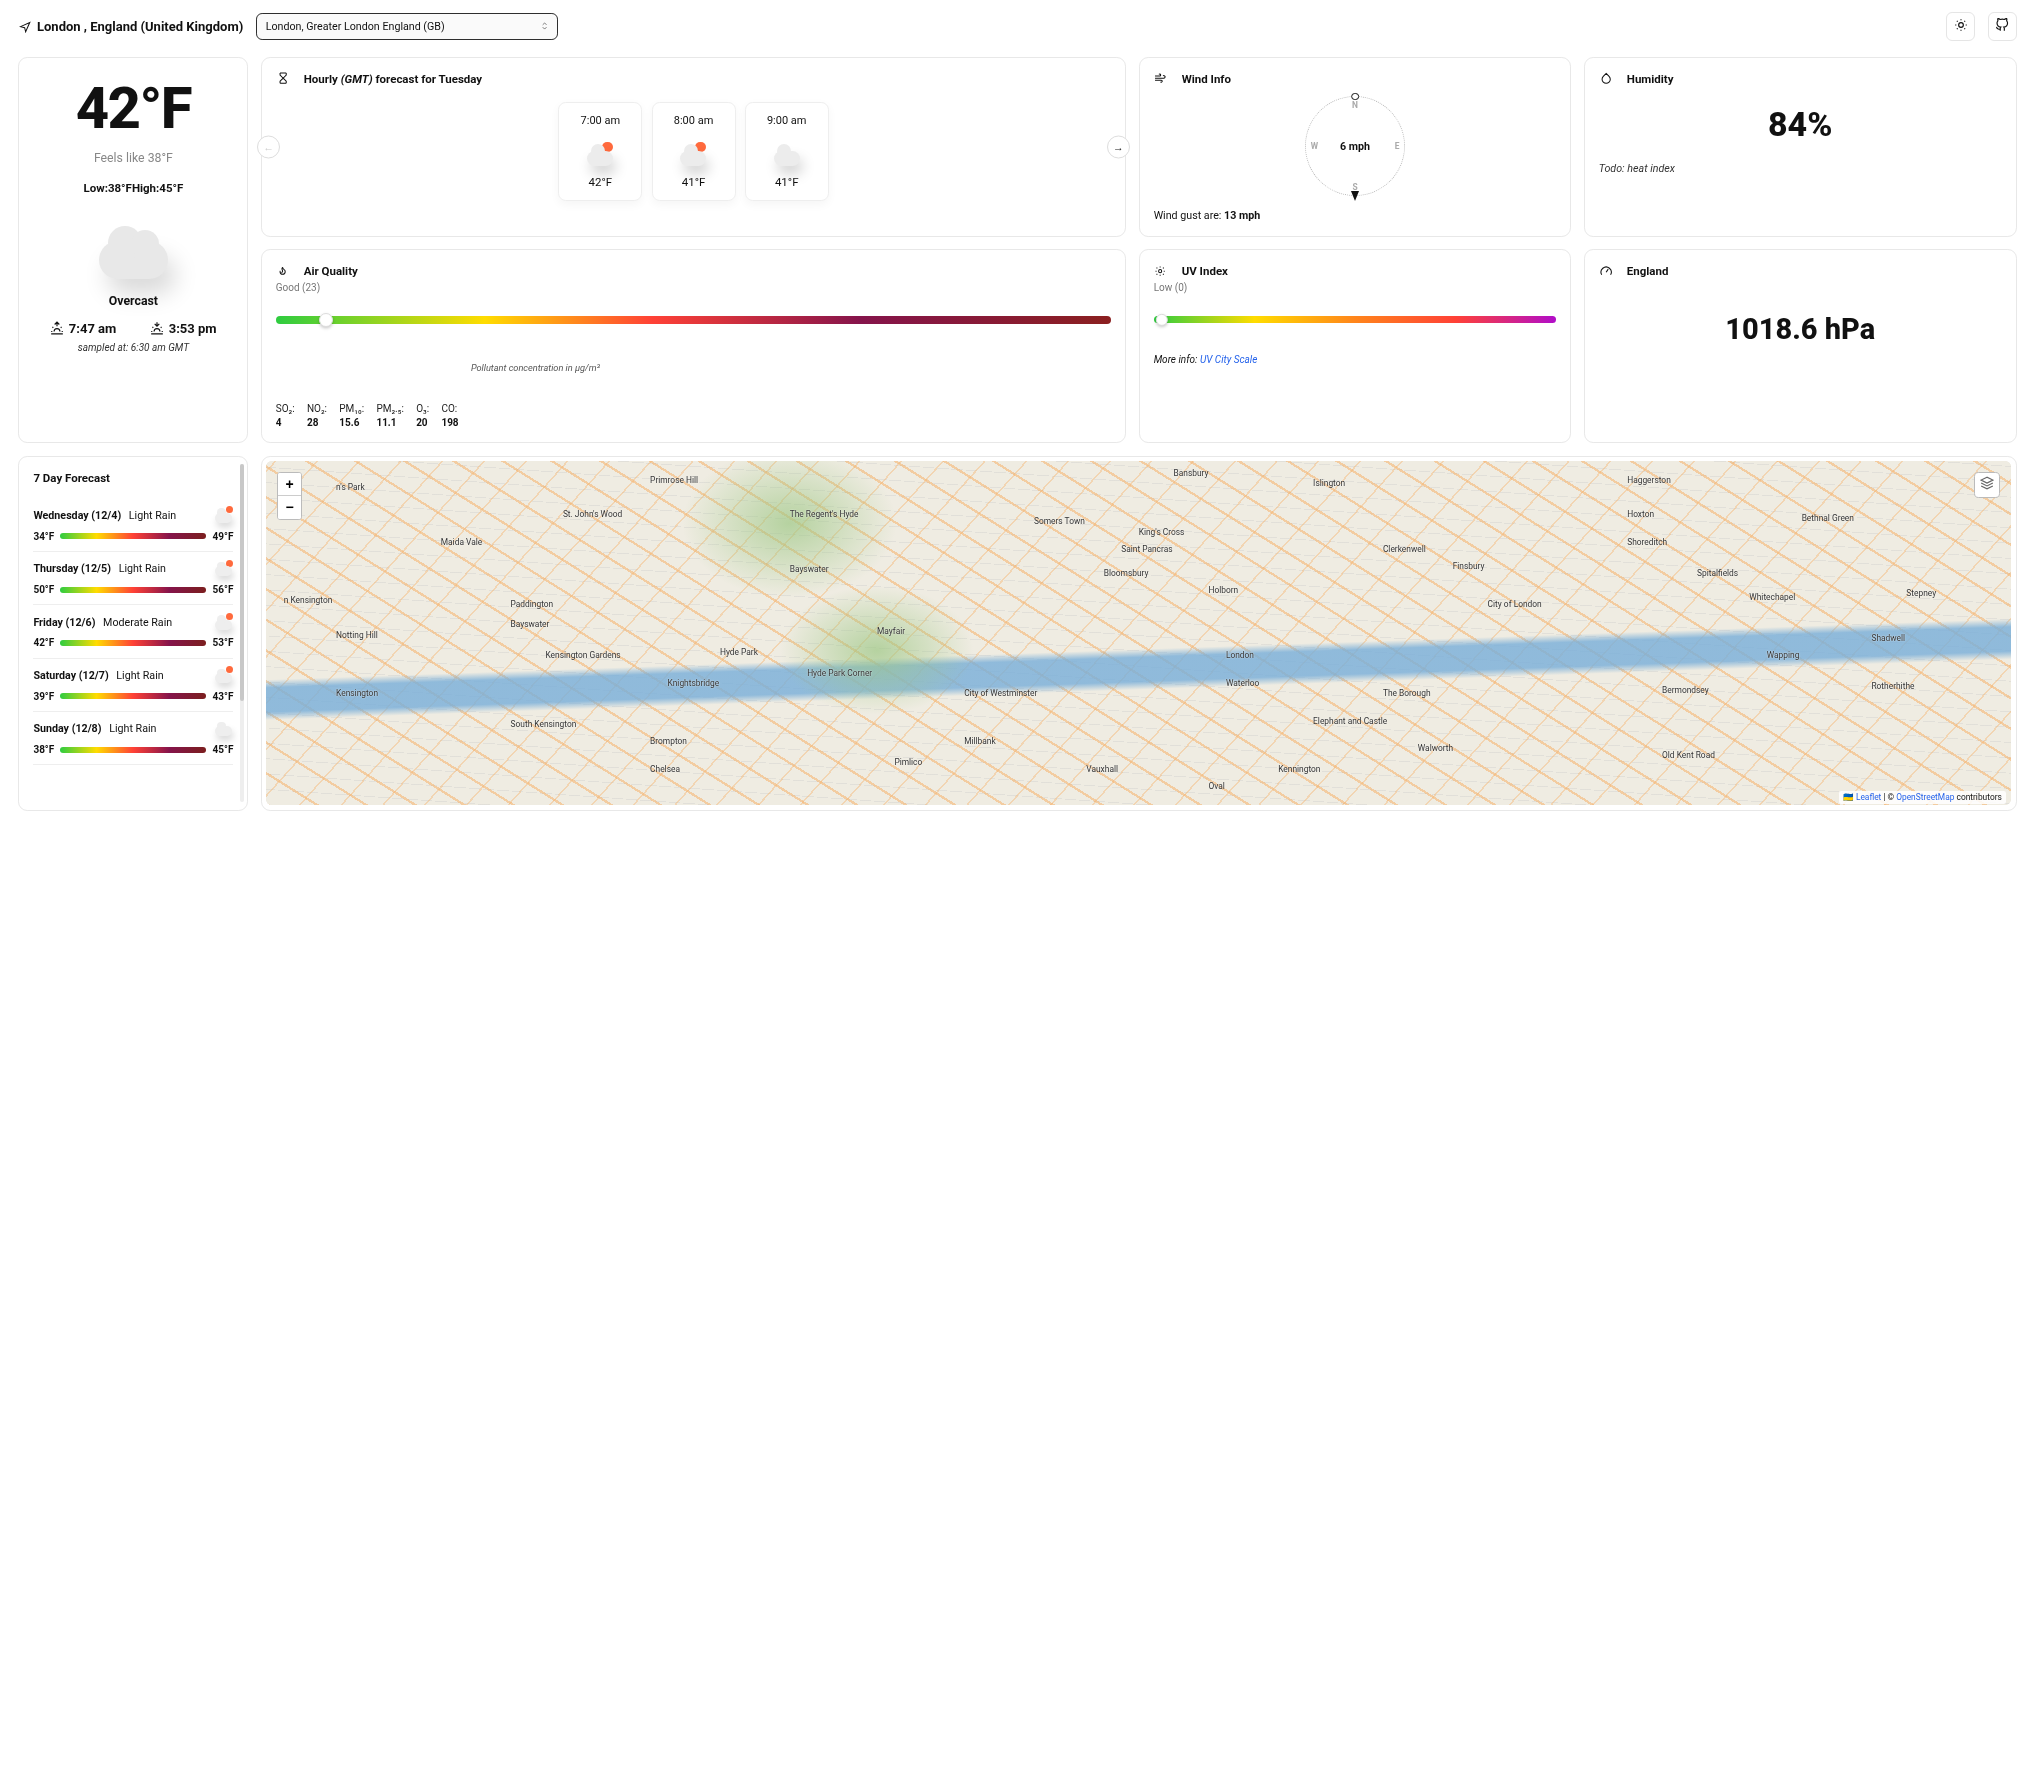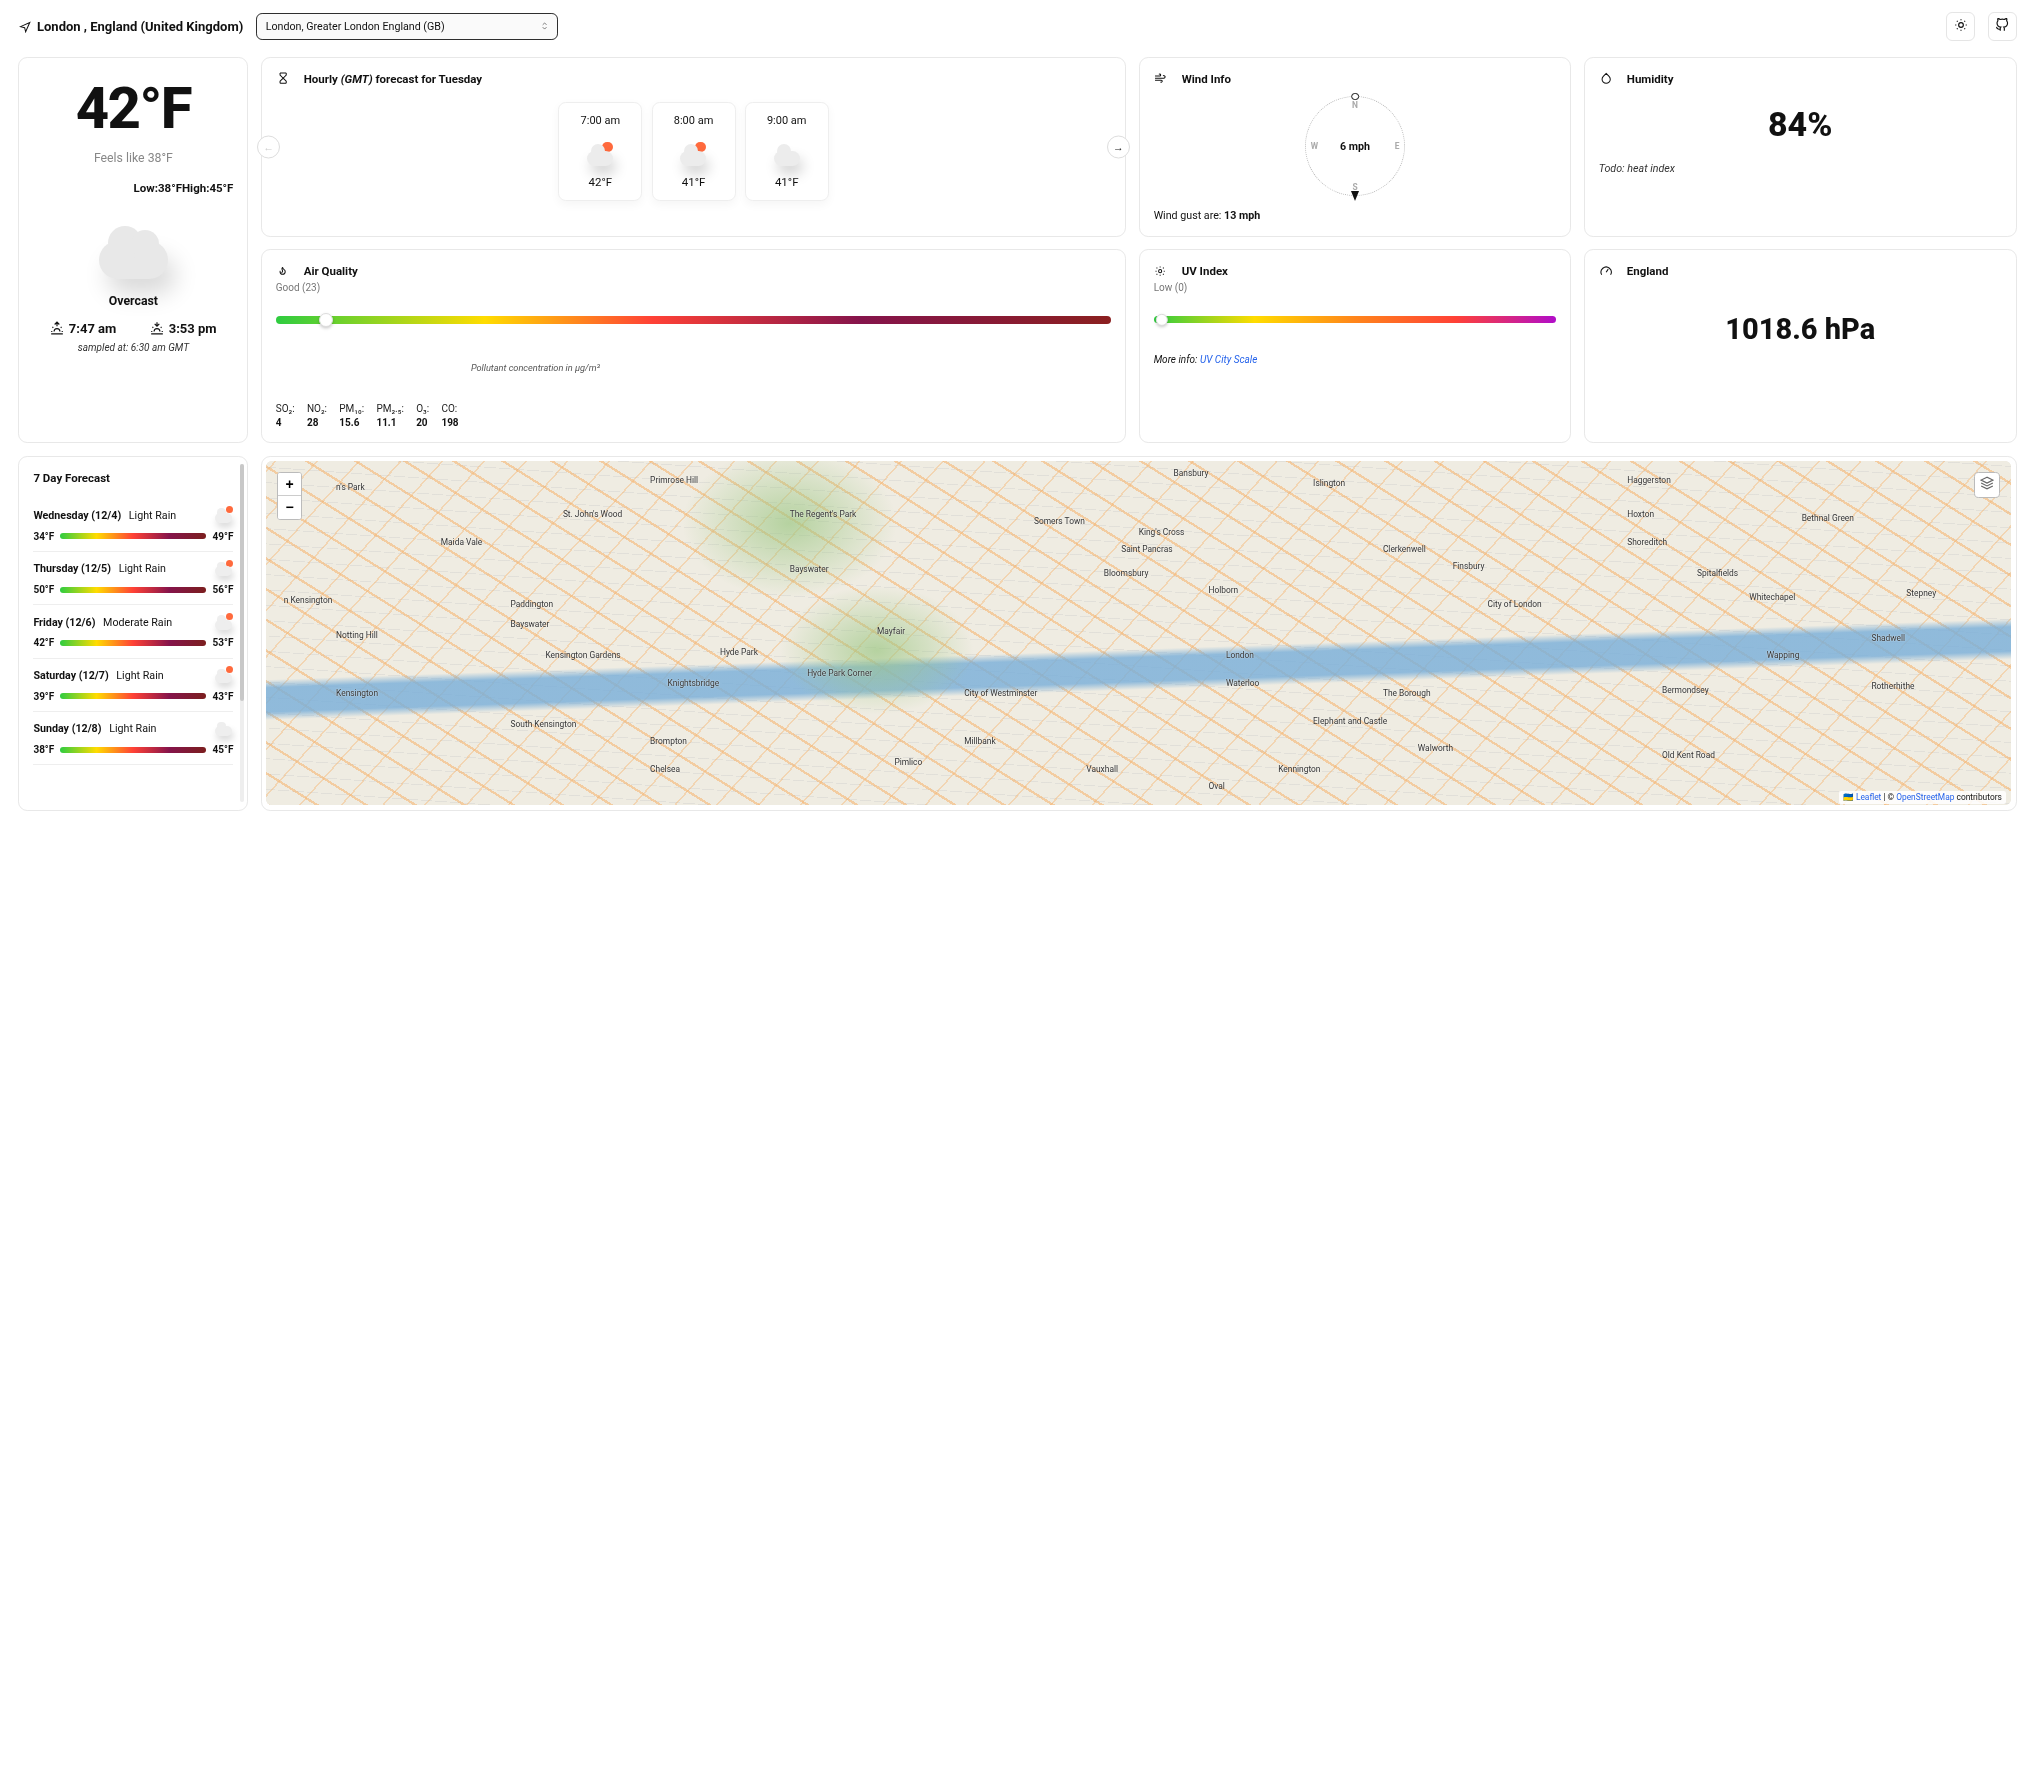--- a/index.html
+++ b/index.html
@@ -8,21 +8,21 @@
 .location-label { display: flex; align-items: center; gap: 4.6px; font-weight: 700; font-size: 13px; }
 .location-select { position: relative; border: 1.5px solid #2e2e2e; border-radius: 6.1px; padding: 6.1px 24.6px 6.1px 9.2px; width: 302px; font-size: 10.7px; background: #fafafa; }
 .location-select .chev { position: absolute; right: 7.7px; top: 50%; transform: translateY(-50%); font-size: 9.2px; color: #555; }
 .topbar-spacer { flex: 1; }
 .icon-btn { width: 29px; height: 29px; border: 0.8px solid #e5e5e5; border-radius: 6.1px; display: flex; align-items: center; justify-content: center; background: #fff; }
 .grid { display: grid; grid-template-columns: 230px 1fr; gap: 12.3px; }
 .card { border: 0.8px solid #e8e8e8; border-radius: 9.2px; padding: 14px; background: #fff; }
 .current-card { text-align: center; }
 .big-temp { font-size: 58px; font-weight: 800; letter-spacing: -1.5px; line-height: 1; margin: 7.7px 0 14px; }
 .feels { color: #888; font-size: 12.3px; margin-bottom: 15.3px; }
-.hilo { display: flex; justify-content: flex-end; font-weight: 700; font-size: 11.5px; margin-bottom: 31px; }
+.hilo { display: flex; justify-content: center; font-weight: 700; font-size: 11.5px; margin-bottom: 31px; }
 .cloud-box { margin: 15.3px auto 7.7px; width: 84px; height: 61px; position: relative; }
 .cloud { width: 69px; height: 38px; background: #e8e8e8; border-radius: 31px; position: absolute; bottom: 7.7px; left: 7.7px; box-shadow: 7.7px 15.3px 23px rgba(0,0,0,0.15); }
 .cloud::before { content: ''; position: absolute; width: 34px; height: 34px; background: #e8e8e8; border-radius: 50%; top: -15.3px; left: 9.2px; }
 .cloud::after { content: ''; position: absolute; width: 28px; height: 28px; background: #e8e8e8; border-radius: 50%; top: -10.7px; right: 9.2px; }
 .cond-text { font-weight: 700; margin: 7.7px 0 12.3px; }
 .sun-times { display: flex; justify-content: space-around; font-weight: 700; font-size: 13px; margin-bottom: 6.1px; }
 .sun-times .it { display: flex; align-items: center; gap: 4.6px; }
 .sampled { font-style: italic; font-size: 10px; color: #333; }
 .right-col { display: flex; flex-direction: column; gap: 12.3px; }
 .row3 { display: grid; grid-template-columns: 2fr 1fr 1fr; gap: 12.3px; }
@@ -419,21 +419,21 @@
   <div class="card map-card">
     <div class="map-canvas">
       <div class="map-bg"></div>
       <div id="map-labels">
           <span class="map-label" style="left: 52%; top: 2%;">Bansbury</span>
           <span class="map-label" style="left: 60%; top: 5%;">Islington</span>
           <span class="map-label" style="left: 78%; top: 4%;">Haggerston</span>
           <span class="map-label" style="left: 4%; top: 6%;">n's Park</span>
           <span class="map-label" style="left: 22%; top: 4%;">Primrose Hill</span>
           <span class="map-label" style="left: 17%; top: 14%;">St. John's Wood</span>
-          <span class="map-label" style="left: 30%; top: 14%;">The Regent's Park</span>
+          <span class="map-label" style="left: 30%; top: 14%;">The Regent's Hyde</span>
           <span class="map-label" style="left: 44%; top: 16%;">Somers Town</span>
           <span class="map-label" style="left: 50%; top: 19%;">King's Cross</span>
           <span class="map-label" style="left: 78%; top: 14%;">Hoxton</span>
           <span class="map-label" style="left: 88%; top: 15%;">Bethnal Green</span>
           <span class="map-label" style="left: 10%; top: 22%;">Maida Vale</span>
           <span class="map-label" style="left: 49%; top: 24%;">Saint Pancras</span>
           <span class="map-label" style="left: 64%; top: 24%;">Clerkenwell</span>
           <span class="map-label" style="left: 78%; top: 22%;">Shoreditch</span>
           <span class="map-label" style="left: 30%; top: 30%;">Bayswater</span>
           <span class="map-label" style="left: 48%; top: 31%;">Bloomsbury</span>

